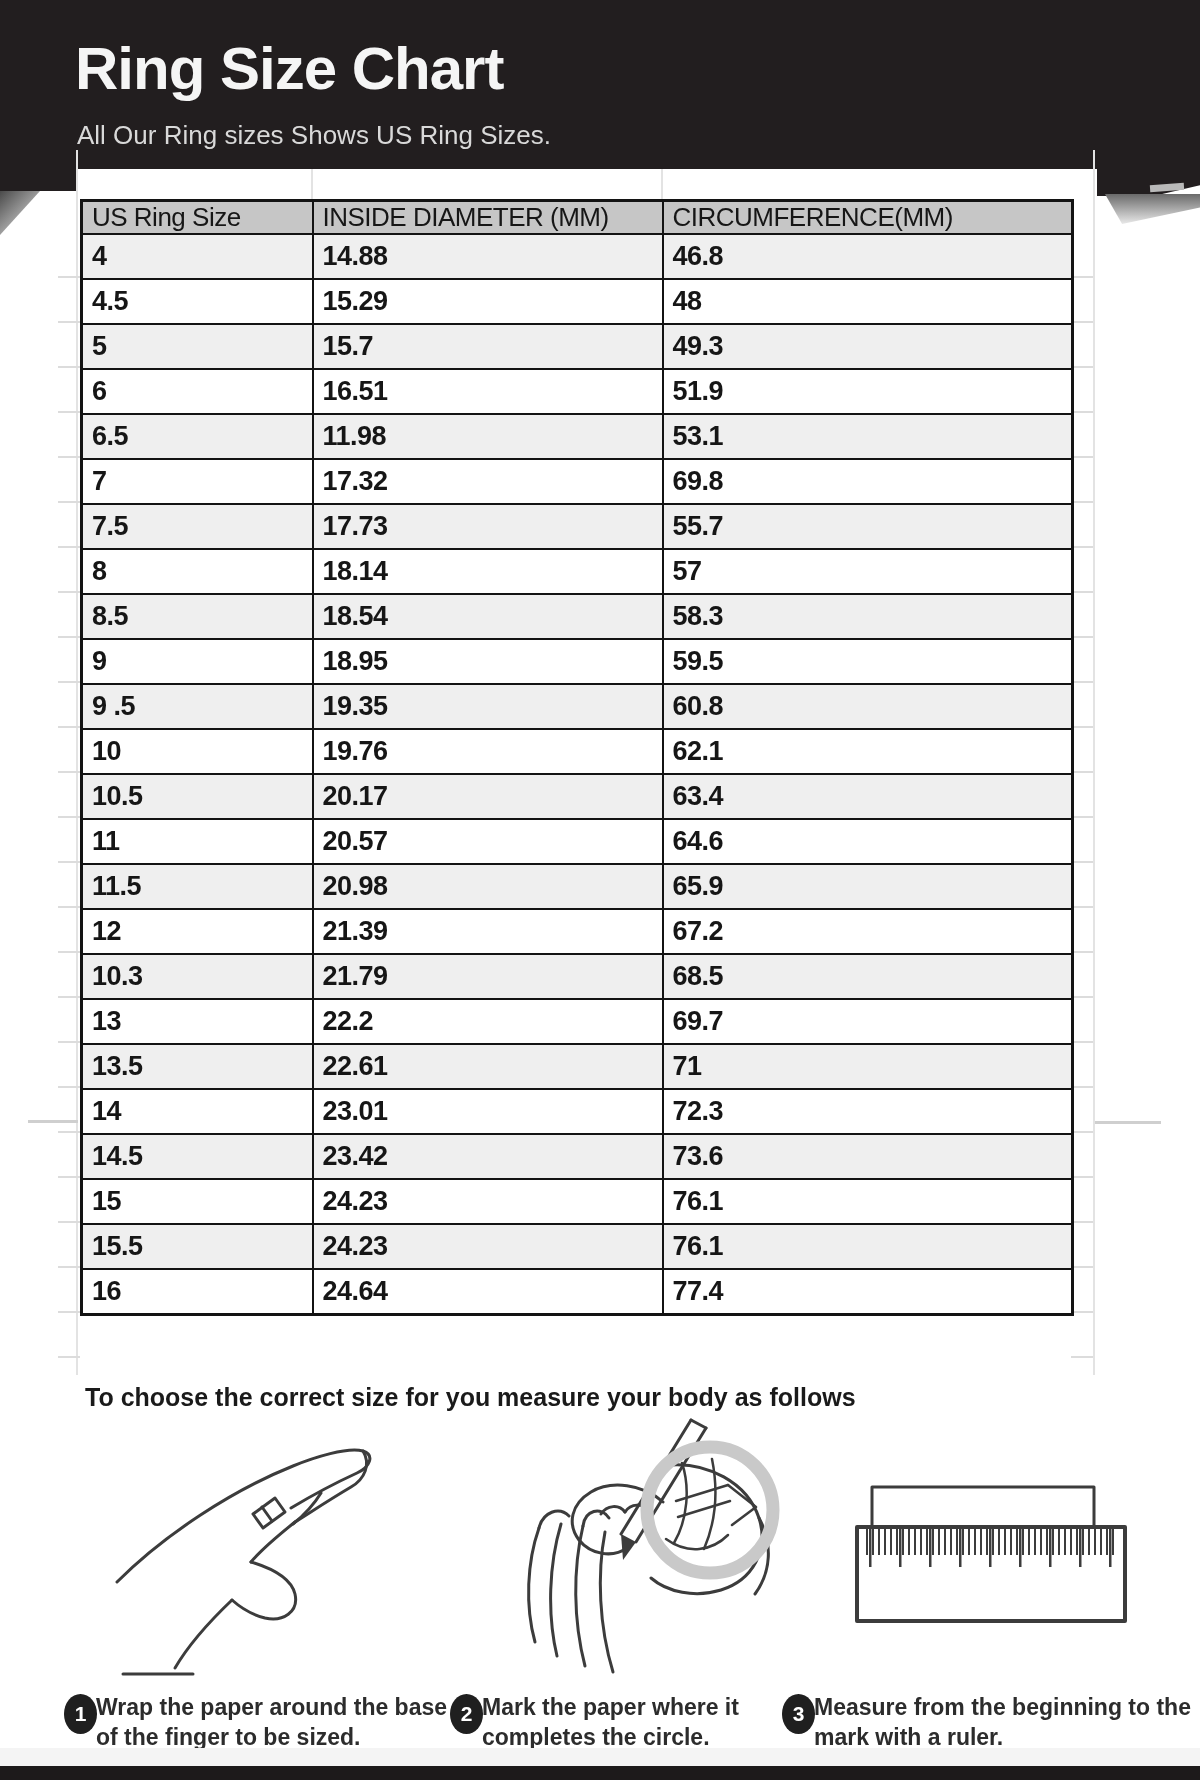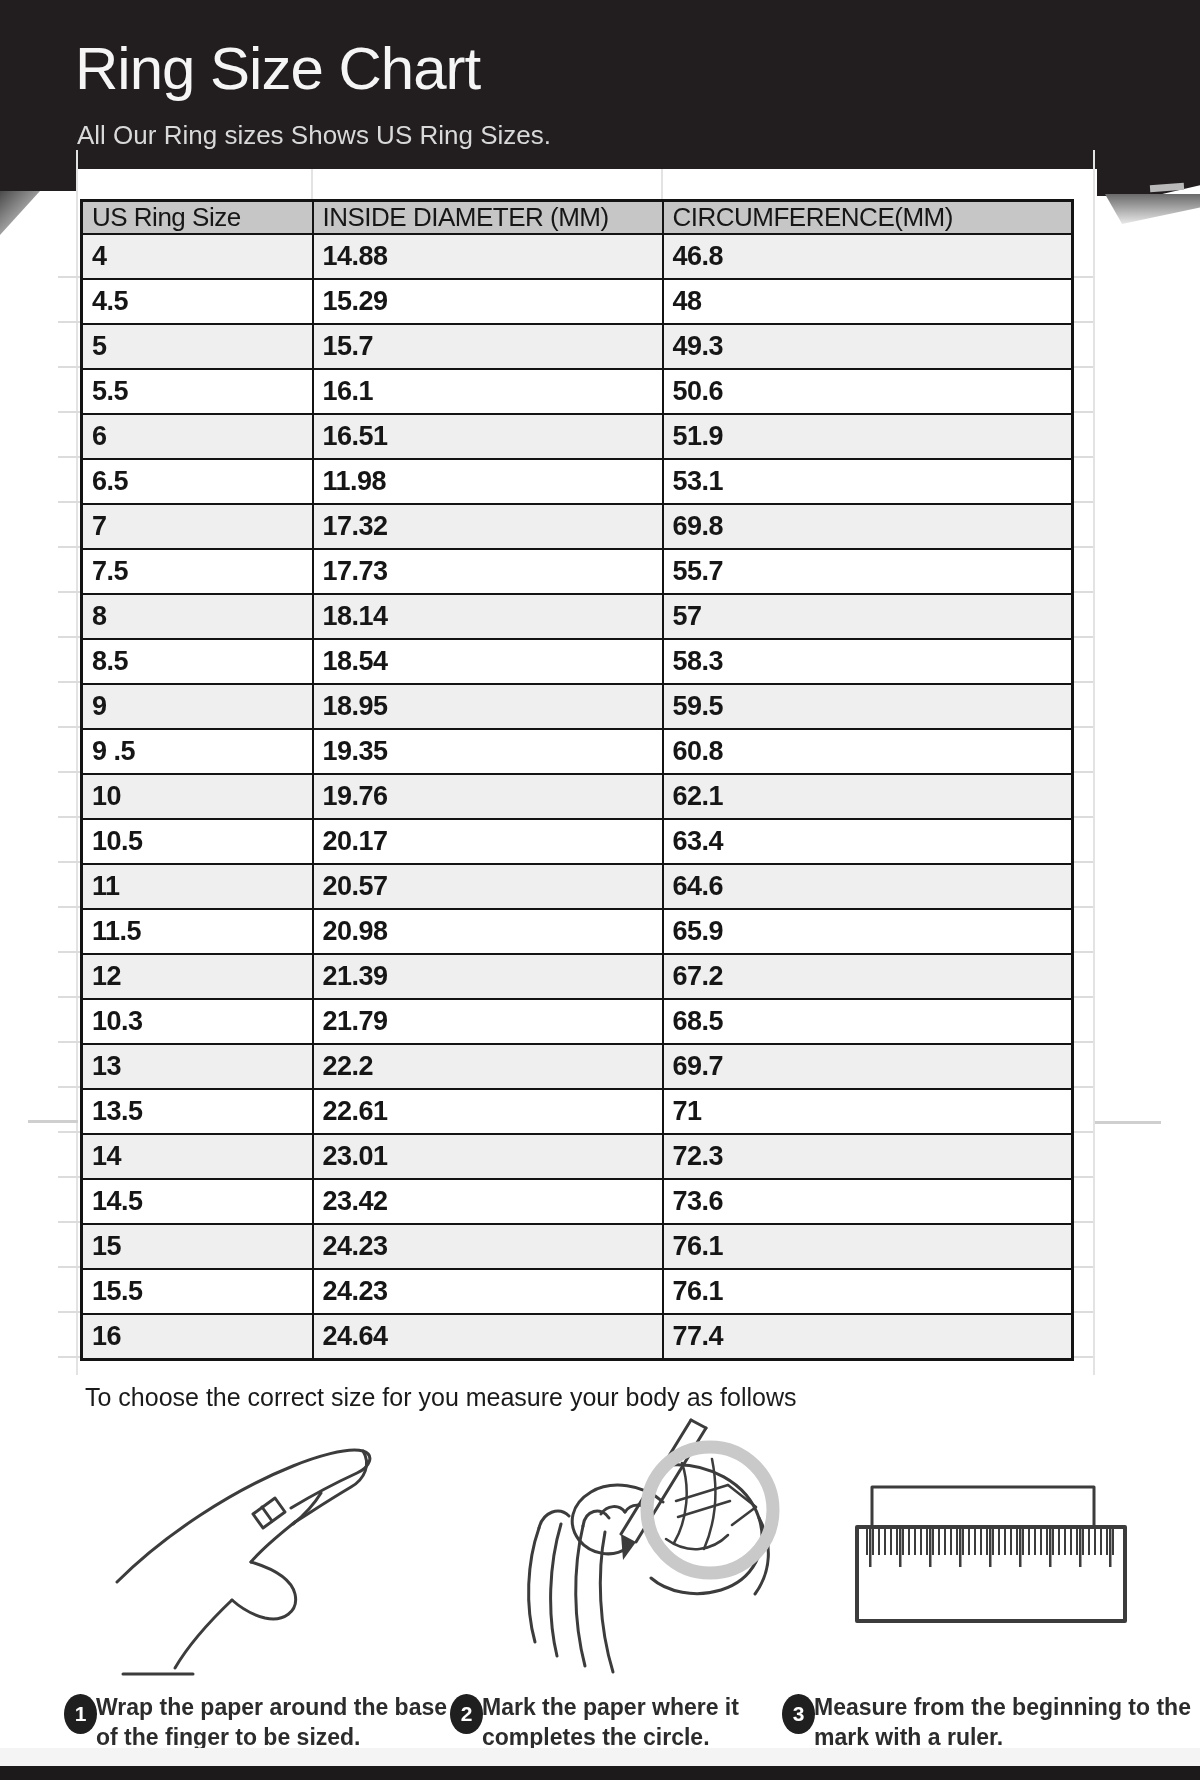--- a/index.html
+++ b/index.html
@@ -12,42 +12,42 @@
   .ribbon-right { position:absolute; left:1097px; top:168px; width:103px; height:28px; background:#221e1f;
                   clip-path:polygon(0 0,100% 0,100% 62%,55% 100%,0 100%); }
   .fold-left    { position:absolute; left:0; top:191px; width:40px; height:44px;
                   background:linear-gradient(135deg,#4a4a4a 0%,#bdbdbd 70%,#f3f3f3 100%);
                   clip-path:polygon(0 0,100% 0,0 100%); }
   .fold-right   { position:absolute; left:1105px; top:194px; width:95px; height:30px;
                   background:linear-gradient(180deg,#6a6a6a 0%,#e9e9e9 100%);
                   clip-path:polygon(0 0,100% 0,100% 45%,18% 100%); }
   .fold-dash    { position:absolute; left:1150px; top:184px; width:34px; height:7px; background:#b9b9b9; transform:rotate(-4deg); }
 
-  .page-title    { position:absolute; left:75px; top:34px; color:#f5f5f5; font-size:60px; font-weight:400; letter-spacing:-1px; }
+  .page-title    { position:absolute; left:75px; top:34px; color:#f5f5f5; font-size:60px; font-weight:700; letter-spacing:-1px; }
   .page-subtitle { position:absolute; left:77px; top:120px; color:#d9d9d9; font-size:26px; font-weight:400; }
 
   
   .grid-v { position:absolute; width:2px; background:#e3e3e3; }
   .tick-col { position:absolute; top:233px; height:1125px;
               background:repeating-linear-gradient(to bottom, transparent 0 43px, #dcdcdc 43px 45px); }
   .stray-dash { position:absolute; height:3px; background:#cfcfcf; }
 
   
   table.ring { position:absolute; left:80px; top:199px; width:991px; border-collapse:collapse;
                table-layout:fixed; border:3px solid #131313; }
   table.ring th, table.ring td { border:2px solid #131313; text-align:left; padding:0 0 0 9px;
                white-space:nowrap; overflow:hidden; color:#161616; letter-spacing:-0.5px; }
   table.ring th { height:31px; background:#c6c6c6; font-size:26px; font-weight:400; }
   table.ring td { height:43px; font-size:27px; font-weight:700; line-height:43px; }
   table.ring col.c1 { width:231px; } table.ring col.c2 { width:350px; } table.ring col.c3 { width:410px; }
   table.ring tbody tr:nth-child(odd)  td { background:#efefef; }
   table.ring tbody tr:nth-child(even) td { background:#ffffff; }
 
   
-  .section-heading { position:absolute; left:85px; top:1383px; font-size:25px; font-weight:400; color:#1a1a1a; }
+  .section-heading { position:absolute; left:85px; top:1383px; font-size:25px; font-weight:700; color:#1a1a1a; }
   .illustrations { position:absolute; left:60px; top:1415px; width:1080px; height:278px; }
 
   .step { position:absolute; top:1692px; }
   .step .badge { position:absolute; left:0; top:2px; width:33px; height:40px; border-radius:50%;
                  background:#1f1f1f; color:#ffffff; font-size:21px; font-weight:700;
                  display:flex; align-items:center; justify-content:center; }
   .step .txt { display:block; margin-left:32px; font-size:23px; font-weight:700; color:#2c2c2c; line-height:1.32; }
   #step-1 { left:64px;  width:393px; }
   #step-2 { left:450px; width:350px; }
   #step-3 { left:782px; width:412px; }
@@ -100,25 +100,20 @@
         </tr>
         <tr>
           <td>4.5</td>
           <td>15.29</td>
           <td>48</td>
         </tr>
         <tr>
           <td>5</td>
           <td>15.7</td>
           <td>49.3</td>
-        </tr>
-        <tr>
-          <td>5.5</td>
-          <td>16.1</td>
-          <td>50.6</td>
         </tr>
         <tr>
           <td>6</td>
           <td>16.51</td>
           <td>51.9</td>
         </tr>
         <tr>
           <td>6.5</td>
           <td>11.98</td>
           <td>53.1</td>

